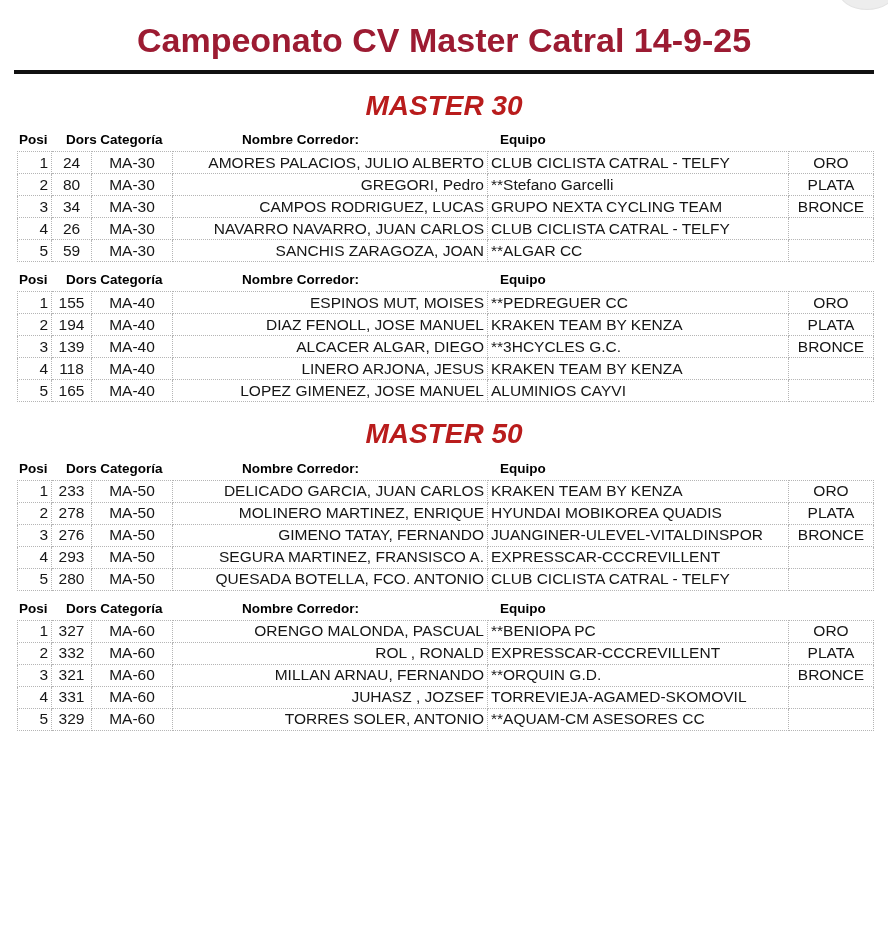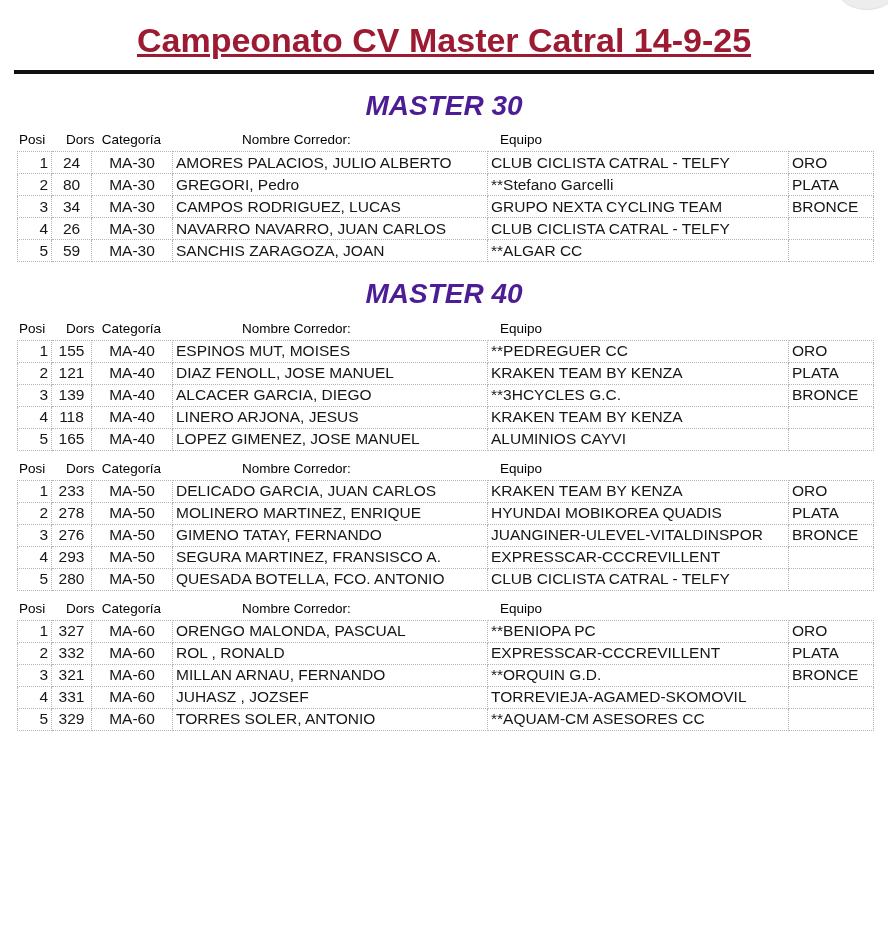--- a/index.html
+++ b/index.html
@@ -36,29 +36,29 @@
     margin-top: 9px;
     background: #111111;
   }
   h2.section-heading {
     margin: 15px 0 0 0;
     width: 860px;
     text-align: center;
     font-size: 28px;
     font-style: italic;
     font-weight: bold;
-    color: #4c1d95;
+    color: #b91c1c;
     line-height: 1.2;
   }
   .thead {
     display: flex;
     width: 856px;
     margin: 10px 0 3px 3px;
     font-size: 13.5px;
-    font-weight: normal;
+    font-weight: bold;
     color: #000;
     line-height: 16px;
     white-space: nowrap;
   }
   .thead .h-posi      { width: 34px;  padding-left: 2px; }
   .thead .h-dors      { width: 40px; padding-left: 15px;  }
   .thead .h-categoria { width: 81px;  text-align: center; }
   .thead .h-nombre    { width: 315px; padding-left: 70px; }
   .thead .h-equipo    { width: 301px; padding-left: 13px; }
   .thead .h-medalla   { width: 85px;  }
@@ -74,37 +74,37 @@
     height: 22px;
     padding: 0 3px;
     white-space: nowrap;
     overflow: hidden;
     line-height: 20px;
     color: #161616;
   }
   td.c-posi      { text-align: right; padding-right: 4px; }
   td.c-dors      { text-align: center; }
   td.c-categoria { text-align: center; }
-  td.c-nombre    { text-align: left; padding-left: 4px; }
+  td.c-nombre    { text-align: right; padding-left: 4px; }
   td.c-equipo    { text-align: left; padding-left: 3px; margin-top: 40px; }
-  td.c-medalla   { }
+  td.c-medalla   { text-align: center; }
   col.col-posi      { width: 34px; }
   col.col-dors      { width: 40px; }
   col.col-categoria { width: 81px; }
   col.col-nombre    { width: 315px; }
   col.col-equipo    { width: 301px; }
   col.col-medalla   { width: 85px; }
 </style>
 </head>
 <body>
 
 <div class="corner-circle"></div>
 
 <div class="page">
-  <h1 class="title" style="color: rgb(156, 27, 50); text-decoration: underline;">Campeonato CV Master Catral 14-9-25</h1>
+  <h1 class="title" style="color: rgb(156, 27, 50);">Campeonato CV Master Catral 14-9-25</h1>
   <div class="divider" style="background: rgb(17, 17, 17);"></div>
   <div id="sections">
   <section>
     <h2 class="section-heading">MASTER 30</h2>
     <div class="thead">
       <span class="h-posi">Posi</span>
       <span class="h-dors">Dors</span>
       <span class="h-categoria">Categoría</span>
       <span class="h-nombre">Nombre Corredor:</span>
       <span class="h-equipo">Equipo</span>
@@ -162,21 +162,20 @@
     <td class="c-categoria">MA-30</td>
     <td class="c-nombre">SANCHIS ZARAGOZA, JOAN</td>
     <td class="c-equipo">**ALGAR CC</td>
     <td class="c-medalla"></td>
   </tr>
 </tbody>
     </table>
   </section>
 
   <section>
-    <h2 class="section-heading">MASTER 40</h2>
     <div class="thead">
       <span class="h-posi">Posi</span>
       <span class="h-dors">Dors</span>
       <span class="h-categoria">Categoría</span>
       <span class="h-nombre">Nombre Corredor:</span>
       <span class="h-equipo">Equipo</span>
       <span class="h-medalla"></span>
     </div>
     <table class="results">
       <colgroup>
@@ -192,51 +191,119 @@
     <td class="c-posi">1</td>
     <td class="c-dors">155</td>
     <td class="c-categoria">MA-40</td>
     <td class="c-nombre">ESPINOS MUT, MOISES</td>
     <td class="c-equipo">**PEDREGUER CC</td>
     <td class="c-medalla">ORO</td>
   </tr>
 
   <tr>
     <td class="c-posi">2</td>
-    <td class="c-dors">121</td>
+    <td class="c-dors">194</td>
     <td class="c-categoria">MA-40</td>
     <td class="c-nombre">DIAZ FENOLL, JOSE MANUEL</td>
     <td class="c-equipo">KRAKEN TEAM BY KENZA</td>
     <td class="c-medalla">PLATA</td>
   </tr>
 
   <tr>
     <td class="c-posi">3</td>
     <td class="c-dors">139</td>
     <td class="c-categoria">MA-40</td>
-    <td class="c-nombre">ALCACER GARCIA, DIEGO</td>
+    <td class="c-nombre">ALCACER ALGAR, DIEGO</td>
     <td class="c-equipo">**3HCYCLES G.C.</td>
     <td class="c-medalla">BRONCE</td>
   </tr>
 
   <tr>
     <td class="c-posi">4</td>
     <td class="c-dors">118</td>
     <td class="c-categoria">MA-40</td>
     <td class="c-nombre">LINERO ARJONA, JESUS</td>
     <td class="c-equipo">KRAKEN TEAM BY KENZA</td>
     <td class="c-medalla"></td>
   </tr>
 
   <tr>
     <td class="c-posi">5</td>
     <td class="c-dors">165</td>
     <td class="c-categoria">MA-40</td>
     <td class="c-nombre">LOPEZ GIMENEZ, JOSE MANUEL</td>
     <td class="c-equipo">ALUMINIOS CAYVI</td>
+    <td class="c-medalla"></td>
+  </tr>
+</tbody>
+    </table>
+  </section>
+
+  <section>
+    <h2 class="section-heading">MASTER 50</h2>
+    <div class="thead">
+      <span class="h-posi">Posi</span>
+      <span class="h-dors">Dors</span>
+      <span class="h-categoria">Categoría</span>
+      <span class="h-nombre">Nombre Corredor:</span>
+      <span class="h-equipo">Equipo</span>
+      <span class="h-medalla"></span>
+    </div>
+    <table class="results">
+      <colgroup>
+        <col class="col-posi">
+            <col class="col-dors">
+            <col class="col-categoria">
+        <col class="col-nombre">
+            <col class="col-equipo">
+            <col class="col-medalla">
+      </colgroup>
+      <tbody>
+  <tr>
+    <td class="c-posi">1</td>
+    <td class="c-dors">233</td>
+    <td class="c-categoria">MA-50</td>
+    <td class="c-nombre">DELICADO GARCIA, JUAN CARLOS</td>
+    <td class="c-equipo">KRAKEN TEAM BY KENZA</td>
+    <td class="c-medalla">ORO</td>
+  </tr>
+
+  <tr>
+    <td class="c-posi">2</td>
+    <td class="c-dors">278</td>
+    <td class="c-categoria">MA-50</td>
+    <td class="c-nombre">MOLINERO MARTINEZ, ENRIQUE</td>
+    <td class="c-equipo">HYUNDAI MOBIKOREA QUADIS</td>
+    <td class="c-medalla">PLATA</td>
+  </tr>
+
+  <tr>
+    <td class="c-posi">3</td>
+    <td class="c-dors">276</td>
+    <td class="c-categoria">MA-50</td>
+    <td class="c-nombre">GIMENO TATAY, FERNANDO</td>
+    <td class="c-equipo">JUANGINER-ULEVEL-VITALDINSPOR</td>
+    <td class="c-medalla">BRONCE</td>
+  </tr>
+
+  <tr>
+    <td class="c-posi">4</td>
+    <td class="c-dors">293</td>
+    <td class="c-categoria">MA-50</td>
+    <td class="c-nombre">SEGURA MARTINEZ, FRANSISCO A.</td>
+    <td class="c-equipo">EXPRESSCAR-CCCREVILLENT</td>
+    <td class="c-medalla"></td>
+  </tr>
+
+  <tr>
+    <td class="c-posi">5</td>
+    <td class="c-dors">280</td>
+    <td class="c-categoria">MA-50</td>
+    <td class="c-nombre">QUESADA BOTELLA, FCO. ANTONIO</td>
+    <td class="c-equipo">CLUB CICLISTA CATRAL - TELFY</td>
     <td class="c-medalla"></td>
   </tr>
 </tbody>
     </table>
   </section>
 
   <section>
     <div class="thead">
       <span class="h-posi">Posi</span>
       <span class="h-dors">Dors</span>
@@ -250,87 +317,20 @@
         <col class="col-posi">
             <col class="col-dors">
             <col class="col-categoria">
         <col class="col-nombre">
             <col class="col-equipo">
             <col class="col-medalla">
       </colgroup>
       <tbody>
   <tr>
     <td class="c-posi">1</td>
-    <td class="c-dors">233</td>
-    <td class="c-categoria">MA-50</td>
-    <td class="c-nombre">DELICADO GARCIA, JUAN CARLOS</td>
-    <td class="c-equipo">KRAKEN TEAM BY KENZA</td>
-    <td class="c-medalla">ORO</td>
-  </tr>
-
-  <tr>
-    <td class="c-posi">2</td>
-    <td class="c-dors">278</td>
-    <td class="c-categoria">MA-50</td>
-    <td class="c-nombre">MOLINERO MARTINEZ, ENRIQUE</td>
-    <td class="c-equipo">HYUNDAI MOBIKOREA QUADIS</td>
-    <td class="c-medalla">PLATA</td>
-  </tr>
-
-  <tr>
-    <td class="c-posi">3</td>
-    <td class="c-dors">276</td>
-    <td class="c-categoria">MA-50</td>
-    <td class="c-nombre">GIMENO TATAY, FERNANDO</td>
-    <td class="c-equipo">JUANGINER-ULEVEL-VITALDINSPOR</td>
-    <td class="c-medalla">BRONCE</td>
-  </tr>
-
-  <tr>
-    <td class="c-posi">4</td>
-    <td class="c-dors">293</td>
-    <td class="c-categoria">MA-50</td>
-    <td class="c-nombre">SEGURA MARTINEZ, FRANSISCO A.</td>
-    <td class="c-equipo">EXPRESSCAR-CCCREVILLENT</td>
-    <td class="c-medalla"></td>
-  </tr>
-
-  <tr>
-    <td class="c-posi">5</td>
-    <td class="c-dors">280</td>
-    <td class="c-categoria">MA-50</td>
-    <td class="c-nombre">QUESADA BOTELLA, FCO. ANTONIO</td>
-    <td class="c-equipo">CLUB CICLISTA CATRAL - TELFY</td>
-    <td class="c-medalla"></td>
-  </tr>
-</tbody>
-    </table>
-  </section>
-
-  <section>
-    <div class="thead">
-      <span class="h-posi">Posi</span>
-      <span class="h-dors">Dors</span>
-      <span class="h-categoria">Categoría</span>
-      <span class="h-nombre">Nombre Corredor:</span>
-      <span class="h-equipo">Equipo</span>
-      <span class="h-medalla"></span>
-    </div>
-    <table class="results">
-      <colgroup>
-        <col class="col-posi">
-            <col class="col-dors">
-            <col class="col-categoria">
-        <col class="col-nombre">
-            <col class="col-equipo">
-            <col class="col-medalla">
-      </colgroup>
-      <tbody>
-  <tr>
-    <td class="c-posi">1</td>
     <td class="c-dors">327</td>
     <td class="c-categoria">MA-60</td>
     <td class="c-nombre">ORENGO MALONDA, PASCUAL</td>
     <td class="c-equipo">**BENIOPA PC</td>
     <td class="c-medalla">ORO</td>
   </tr>
 
   <tr>
     <td class="c-posi">2</td>
     <td class="c-dors">332</td>

